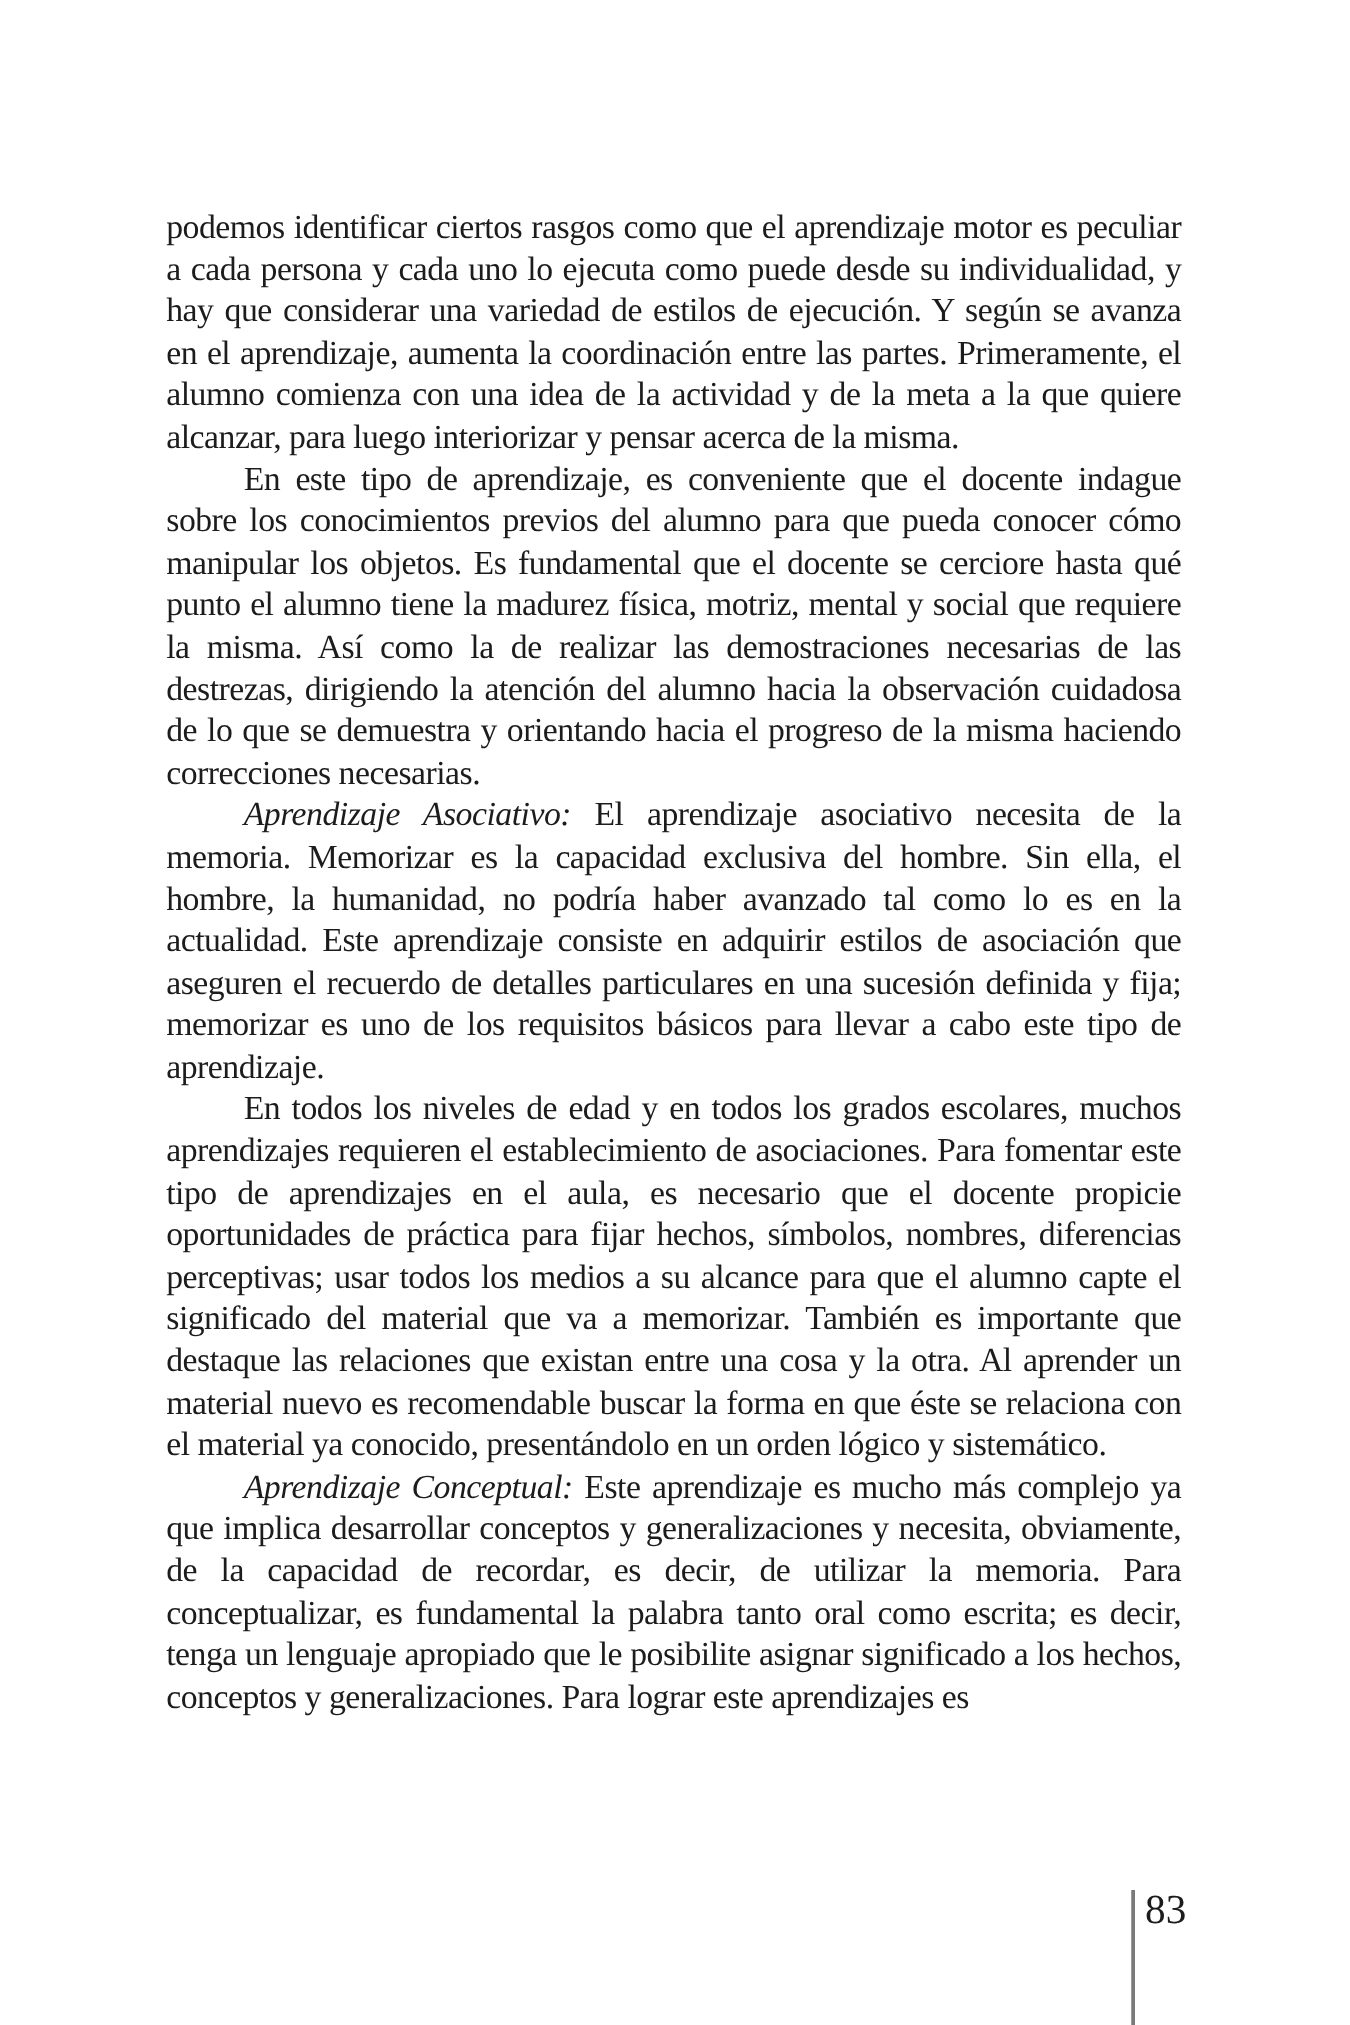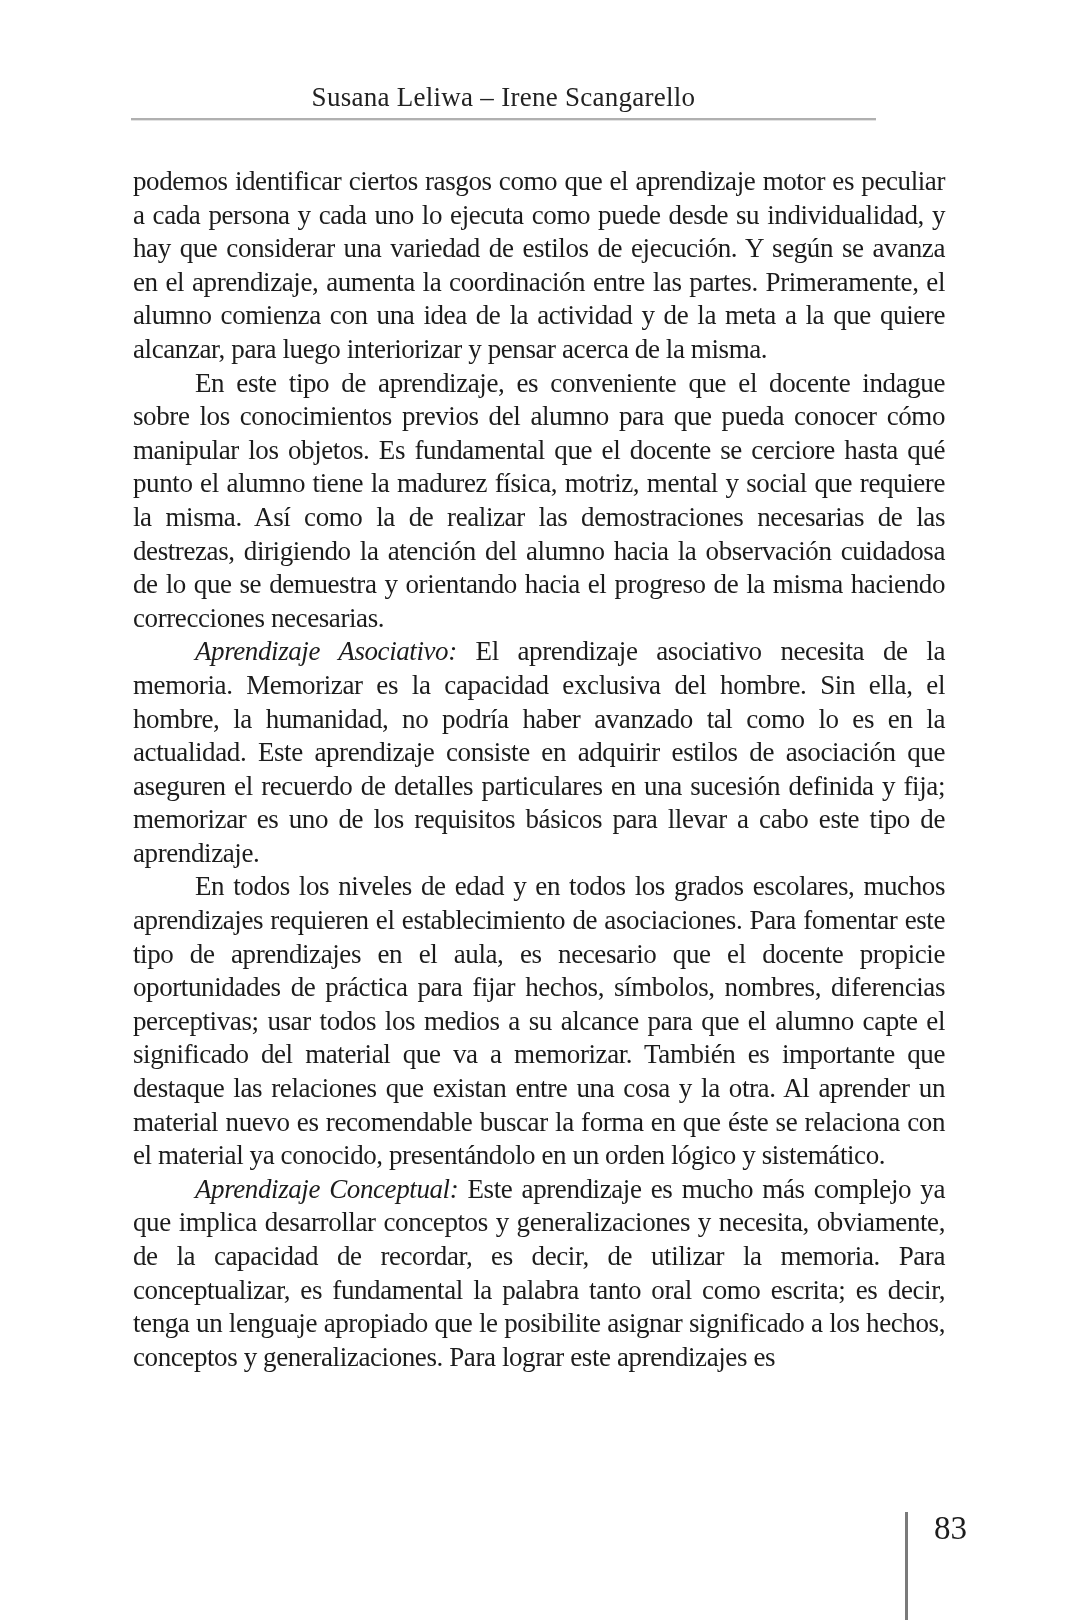--- a/index.html
+++ b/index.html
@@ -53,39 +53,35 @@
   }
   .lead-italic {
     font-style: italic;
   }
   .footer-block {
     position: absolute;
     left: 905px;
     top: 1512px;
     height: 108px;
     border-left: 3px solid #7a7a7a;
-    padding-left: 26px;
+    padding-left: 8px;
   }
   .page-number {
     display: block;
     font-size: 33px;
     line-height: 1.1;
     margin-top: -2px;
     color: #1c1c1c;
   }
 </style>
 </head>
 <body>
 
 <div class="page">
 
-  <div class="running-header">
-    <div class="header-title">Susana Leliwa – Irene Scangarello</div>
-    <div class="header-rule"></div>
-  </div>
 
   <div class="body-text">
 
     <p class="para"><span>podemos identificar ciertos rasgos como que el aprendizaje motor es peculiar a cada persona y cada uno lo ejecuta como puede desde su individualidad, y hay que considerar una variedad de estilos de ejecución. Y según se avanza en el aprendizaje, aumenta la coordinación entre las partes. Primeramente, el alumno comienza con una idea de la actividad y de la meta a la que quiere alcanzar, para luego interiorizar y pensar acerca de la misma.</span></p>
 
     <p class="para indent"><span>En este tipo de aprendizaje, es conveniente que el docente indague sobre los conocimientos previos del alumno para que pueda conocer cómo manipular los objetos. Es fundamental que el docente se cerciore hasta qué punto el alumno tiene la madurez física, motriz, mental y social que requiere la misma. Así como la de realizar las demostraciones necesarias de las destrezas, dirigiendo la atención del alumno hacia la observación cuidadosa de lo que se demuestra y orientando hacia el progreso de la misma haciendo correcciones necesarias.</span></p>
 
     <p class="para indent"><em class="lead-italic">Aprendizaje Asociativo:</em><span> El aprendizaje asociativo necesita de la memoria. Memorizar es la capacidad exclusiva del hombre. Sin ella, el hombre, la humanidad, no podría haber avanzado tal como lo es en la actualidad. Este aprendizaje consiste en adquirir estilos de asociación que aseguren el recuerdo de detalles particulares en una sucesión definida y fija; memorizar es uno de los requisitos básicos para llevar a cabo este tipo de aprendizaje.</span></p>
 
     <p class="para indent"><span>En todos los niveles de edad y en todos los grados escolares, muchos aprendizajes requieren el establecimiento de asociaciones. Para fomentar este tipo de aprendizajes en el aula, es necesario que el docente propicie oportunidades de práctica para fijar hechos, símbolos, nombres, diferencias perceptivas; usar todos los medios a su alcance para que el alumno capte el significado del material que va a memorizar. También es importante que destaque las relaciones que existan entre una cosa y la otra. Al aprender un material nuevo es recomendable buscar la forma en que éste se relaciona con el material ya conocido, presentándolo en un orden lógico y sistemático.</span></p>

